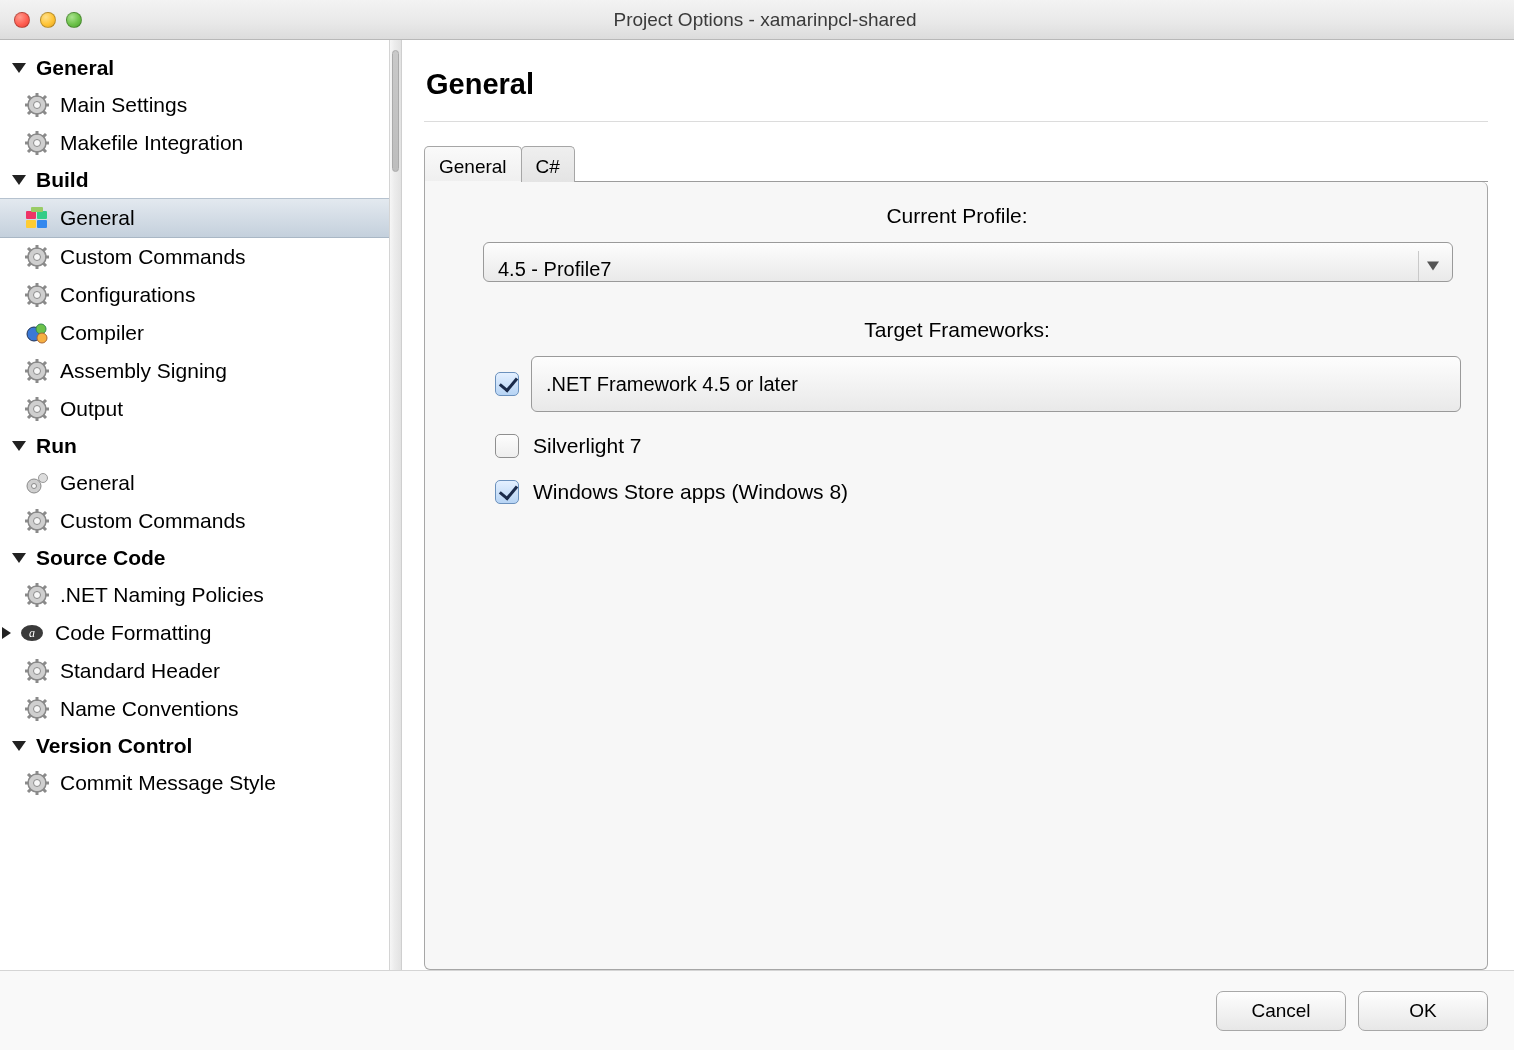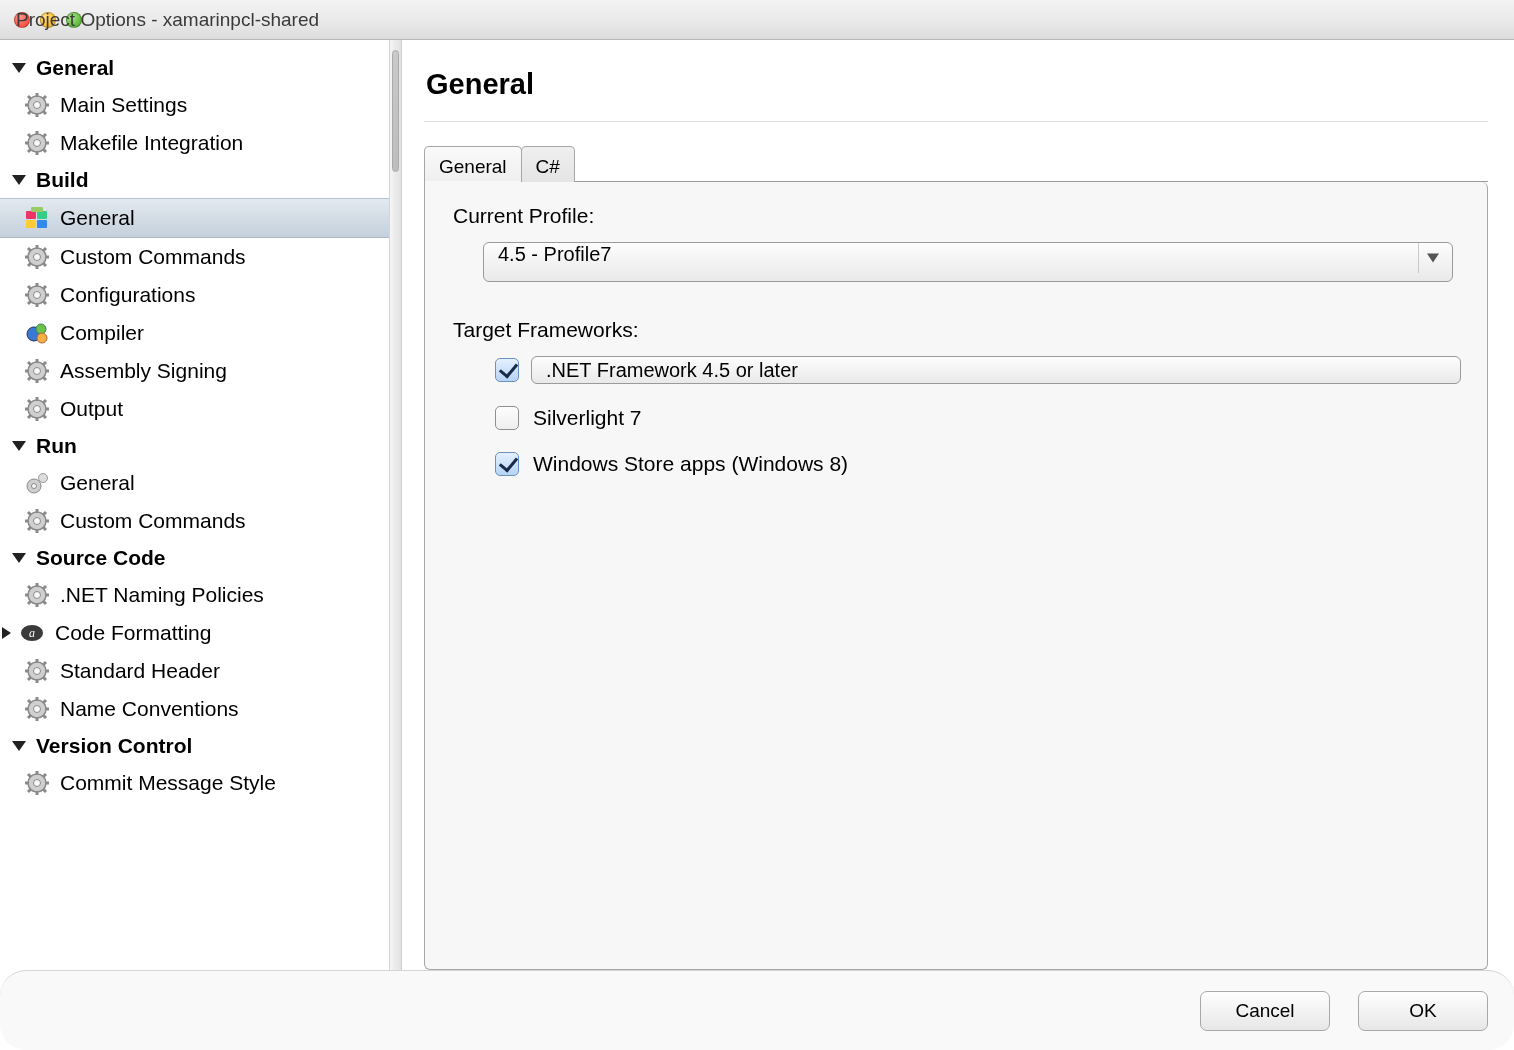--- a/index.html
+++ b/index.html
@@ -20,21 +20,21 @@
     border-bottom:1px solid #b8b8b8;
     display:flex; align-items:center;
     position:relative;
   }
   .traffic { display:flex; gap:10px; margin-left:14px; }
   .tl-btn { width:16px; height:16px; border-radius:50%; border:1px solid rgba(0,0,0,.25); }
   .tl-close { background:radial-gradient(circle at 35% 30%, #ff9a8d, #ff5f52 55%, #e33e32); }
   .tl-min   { background:radial-gradient(circle at 35% 30%, #ffe08a, #ffc436 55%, #e1a022); }
   .tl-zoom  { background:radial-gradient(circle at 35% 30%, #a9e38e, #6dc24a 55%, #4aa12e); }
   .titletext {
-    position:absolute; left:16px; right:0; text-align:left;
+    position:absolute; left:16px; right:0; text-align:center;
     font-size:19px; color:#3a3a3a;
     pointer-events:none;
   }
 
   .client { display:flex; height:calc(100% - 40px - 80px); }
 
   
   .sidebar {
     width:390px; flex:0 0 390px;
     background:#fff;
@@ -119,43 +119,43 @@
     z-index:1;
   }
   .tab.active::after { content:""; position:absolute; left:0; right:0; bottom:-1px; height:2px; background:#f7f7f7; }
   .tab-panel {
     border:1px solid #a6a6a6; border-top:none;
     border-radius:0 6px 6px 6px;
     padding:22px 26px 30px 26px;
     background:#f7f7f7;
     flex:1;
   }
-  .field-label { font-size:21px; margin:0 0 14px 2px; }
+  .field-label { font-size:21px; margin:0 0 14px 2px;text-align:center; }
   .select {
     width:96%; height:40px; margin-left:32px;
     border:1px solid #9a9a9a; border-radius:6px;
     background:linear-gradient(to bottom,#fdfdfd,#e9e9e9);
-    display:flex; align-items:flex-start; justify-content:space-between;
+    display:flex; align-items:flex-end; justify-content:space-between;
     padding:0 4px 0 14px; font-size:20px;
     cursor:default;
   }
   .select .chev {
     width:30px; height:30px; border-left:1px solid #c9c9c9;
     display:flex; align-items:center; justify-content:center;
   }
   .select .chev svg { width:12px; height:10px; }
 
   .section-gap { height:36px; }
 
   .fw-row { display:flex; align-items:center; margin:0 0 22px 44px; }
   .fw-row.first {
     margin-left:44px;
   }
   .fw-row.first .fw-select {
-    flex:1; height:28px; border:1px solid #9a9a9a; border-radius:6px;
+    flex:1; height:56px; border:1px solid #9a9a9a; border-radius:6px;
     background:linear-gradient(to bottom,#fdfdfd,#e9e9e9);
     display:flex; align-items:center; justify-content:space-between;
     padding:0 4px 0 14px; font-size:20px;
     margin-left:12px; margin-right:0;
   }
   .fw-row .cblabel { margin-left:14px; font-size:21px; }
 
   .checkbox {
     width:24px; height:24px; border:1px solid #8f8f8f; border-radius:5px;
     background:linear-gradient(to bottom,#fdfdfd,#eee);
@@ -170,23 +170,22 @@
     content:""; position:absolute;
     width:14px; height:8px; left:4px; top:4px;
     border-left:3px solid #1a2a4a; border-bottom:3px solid #1a2a4a;
     transform:rotate(-50deg);
   }
 
   
   .footer {
     height:80px; border-top:1px solid #d5d5d5;
     display:flex; align-items:center; justify-content:flex-end;
-    padding:0 26px; gap:28px;
+    padding:0 26px; gap:12px;
     background:#f9f9f9;
-    border-radius:26px;
   }
   .btn {
     min-width:130px; height:40px; padding:0 22px;
     border:1px solid #a8a8a8; border-radius:7px;
     background:linear-gradient(to bottom,#fefefe,#e7e7e7);
     font-size:19px;
     display:flex; align-items:center; justify-content:center;
     cursor:default;
   }
 </style>

